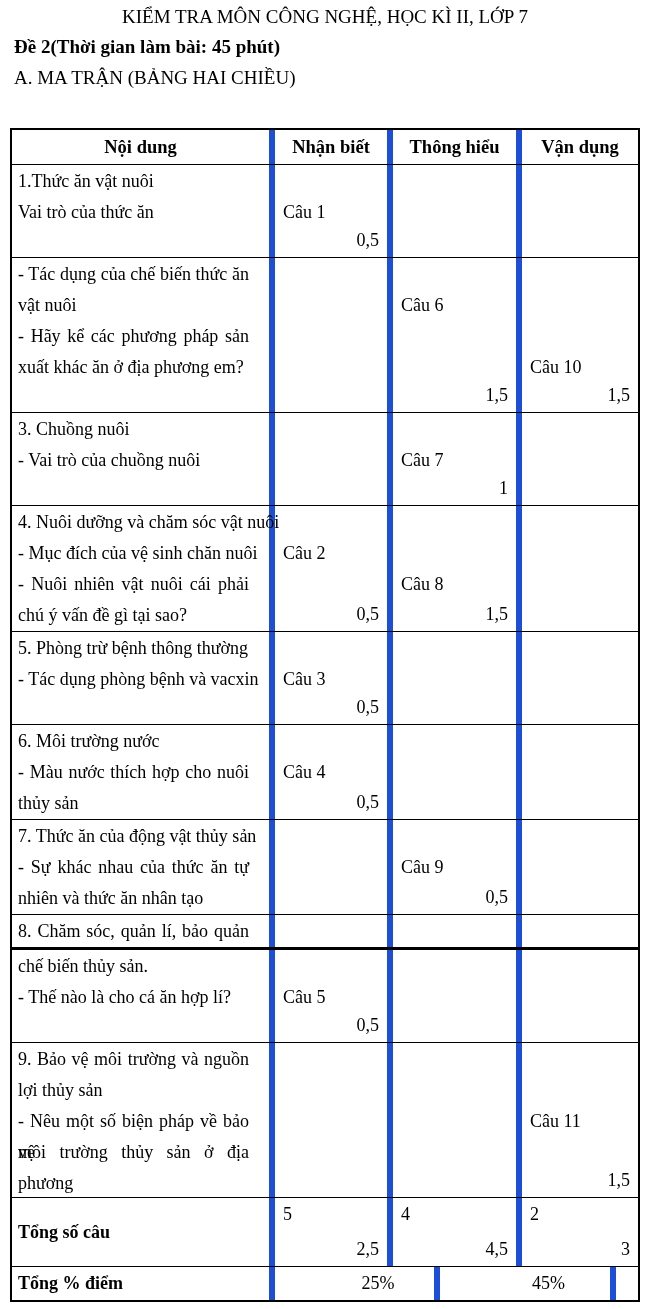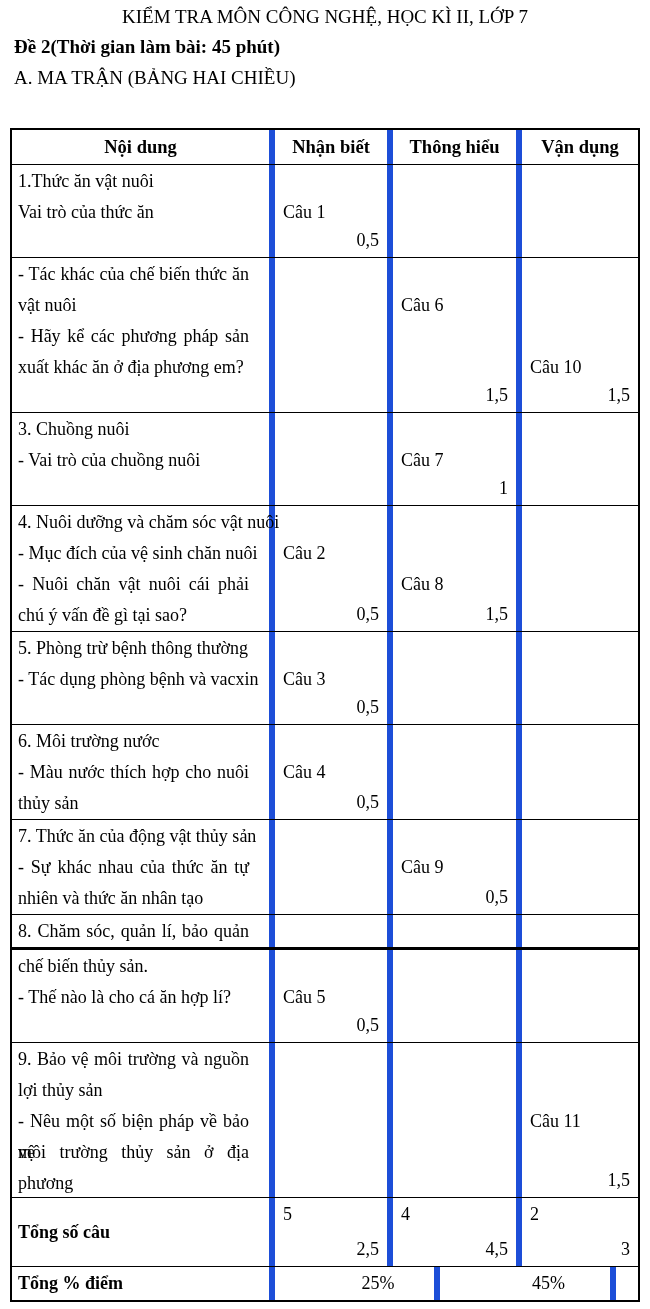--- a/index.html
+++ b/index.html
@@ -58,21 +58,21 @@
         </div>
         <div class="tcell">
           <div class="qlabel" style="top: 32px;">Câu 1</div>
           <div class="qscore">0,5</div>
         </div>
         <div class="tcell"></div>
         <div class="tcell"></div>
       </div>
       <div class="trow" style="min-height: 155px;">
         <div class="tcell topic">
-          <div class="tline just">- Tác khác của chế biến thức ăn</div>
+          <div class="tline just">- Tác dụng của chế biến thức ăn</div>
           <div class="tline">vật nuôi</div>
           <div class="tline just">- Hãy kể các phương pháp sản</div>
           <div class="tline">xuất khác ăn ở địa phương em?</div>
         </div>
         <div class="tcell"></div>
         <div class="tcell">
           <div class="qlabel" style="top: 32px;">Câu 6</div>
           <div class="qscore">1,5</div>
         </div>
         <div class="tcell">
@@ -89,21 +89,21 @@
         <div class="tcell">
           <div class="qlabel" style="top: 32px;">Câu 7</div>
           <div class="qscore">1</div>
         </div>
         <div class="tcell"></div>
       </div>
       <div class="trow" style="min-height: 124px;">
         <div class="tcell topic">
           <div class="tline">4. Nuôi dưỡng và chăm sóc vật nuôi</div>
           <div class="tline">- Mục đích của vệ sinh chăn nuôi</div>
-          <div class="tline just">- Nuôi chăn vật nuôi cái phải</div>
+          <div class="tline just">- Nuôi nhiên vật nuôi cái phải</div>
           <div class="tline">chú ý vấn đề gì tại sao?</div>
         </div>
         <div class="tcell">
           <div class="qlabel" style="top: 32px;">Câu 2</div>
           <div class="qscore">0,5</div>
         </div>
         <div class="tcell">
           <div class="qlabel" style="top: 63px;">Câu 8</div>
           <div class="qscore">1,5</div>
         </div>

